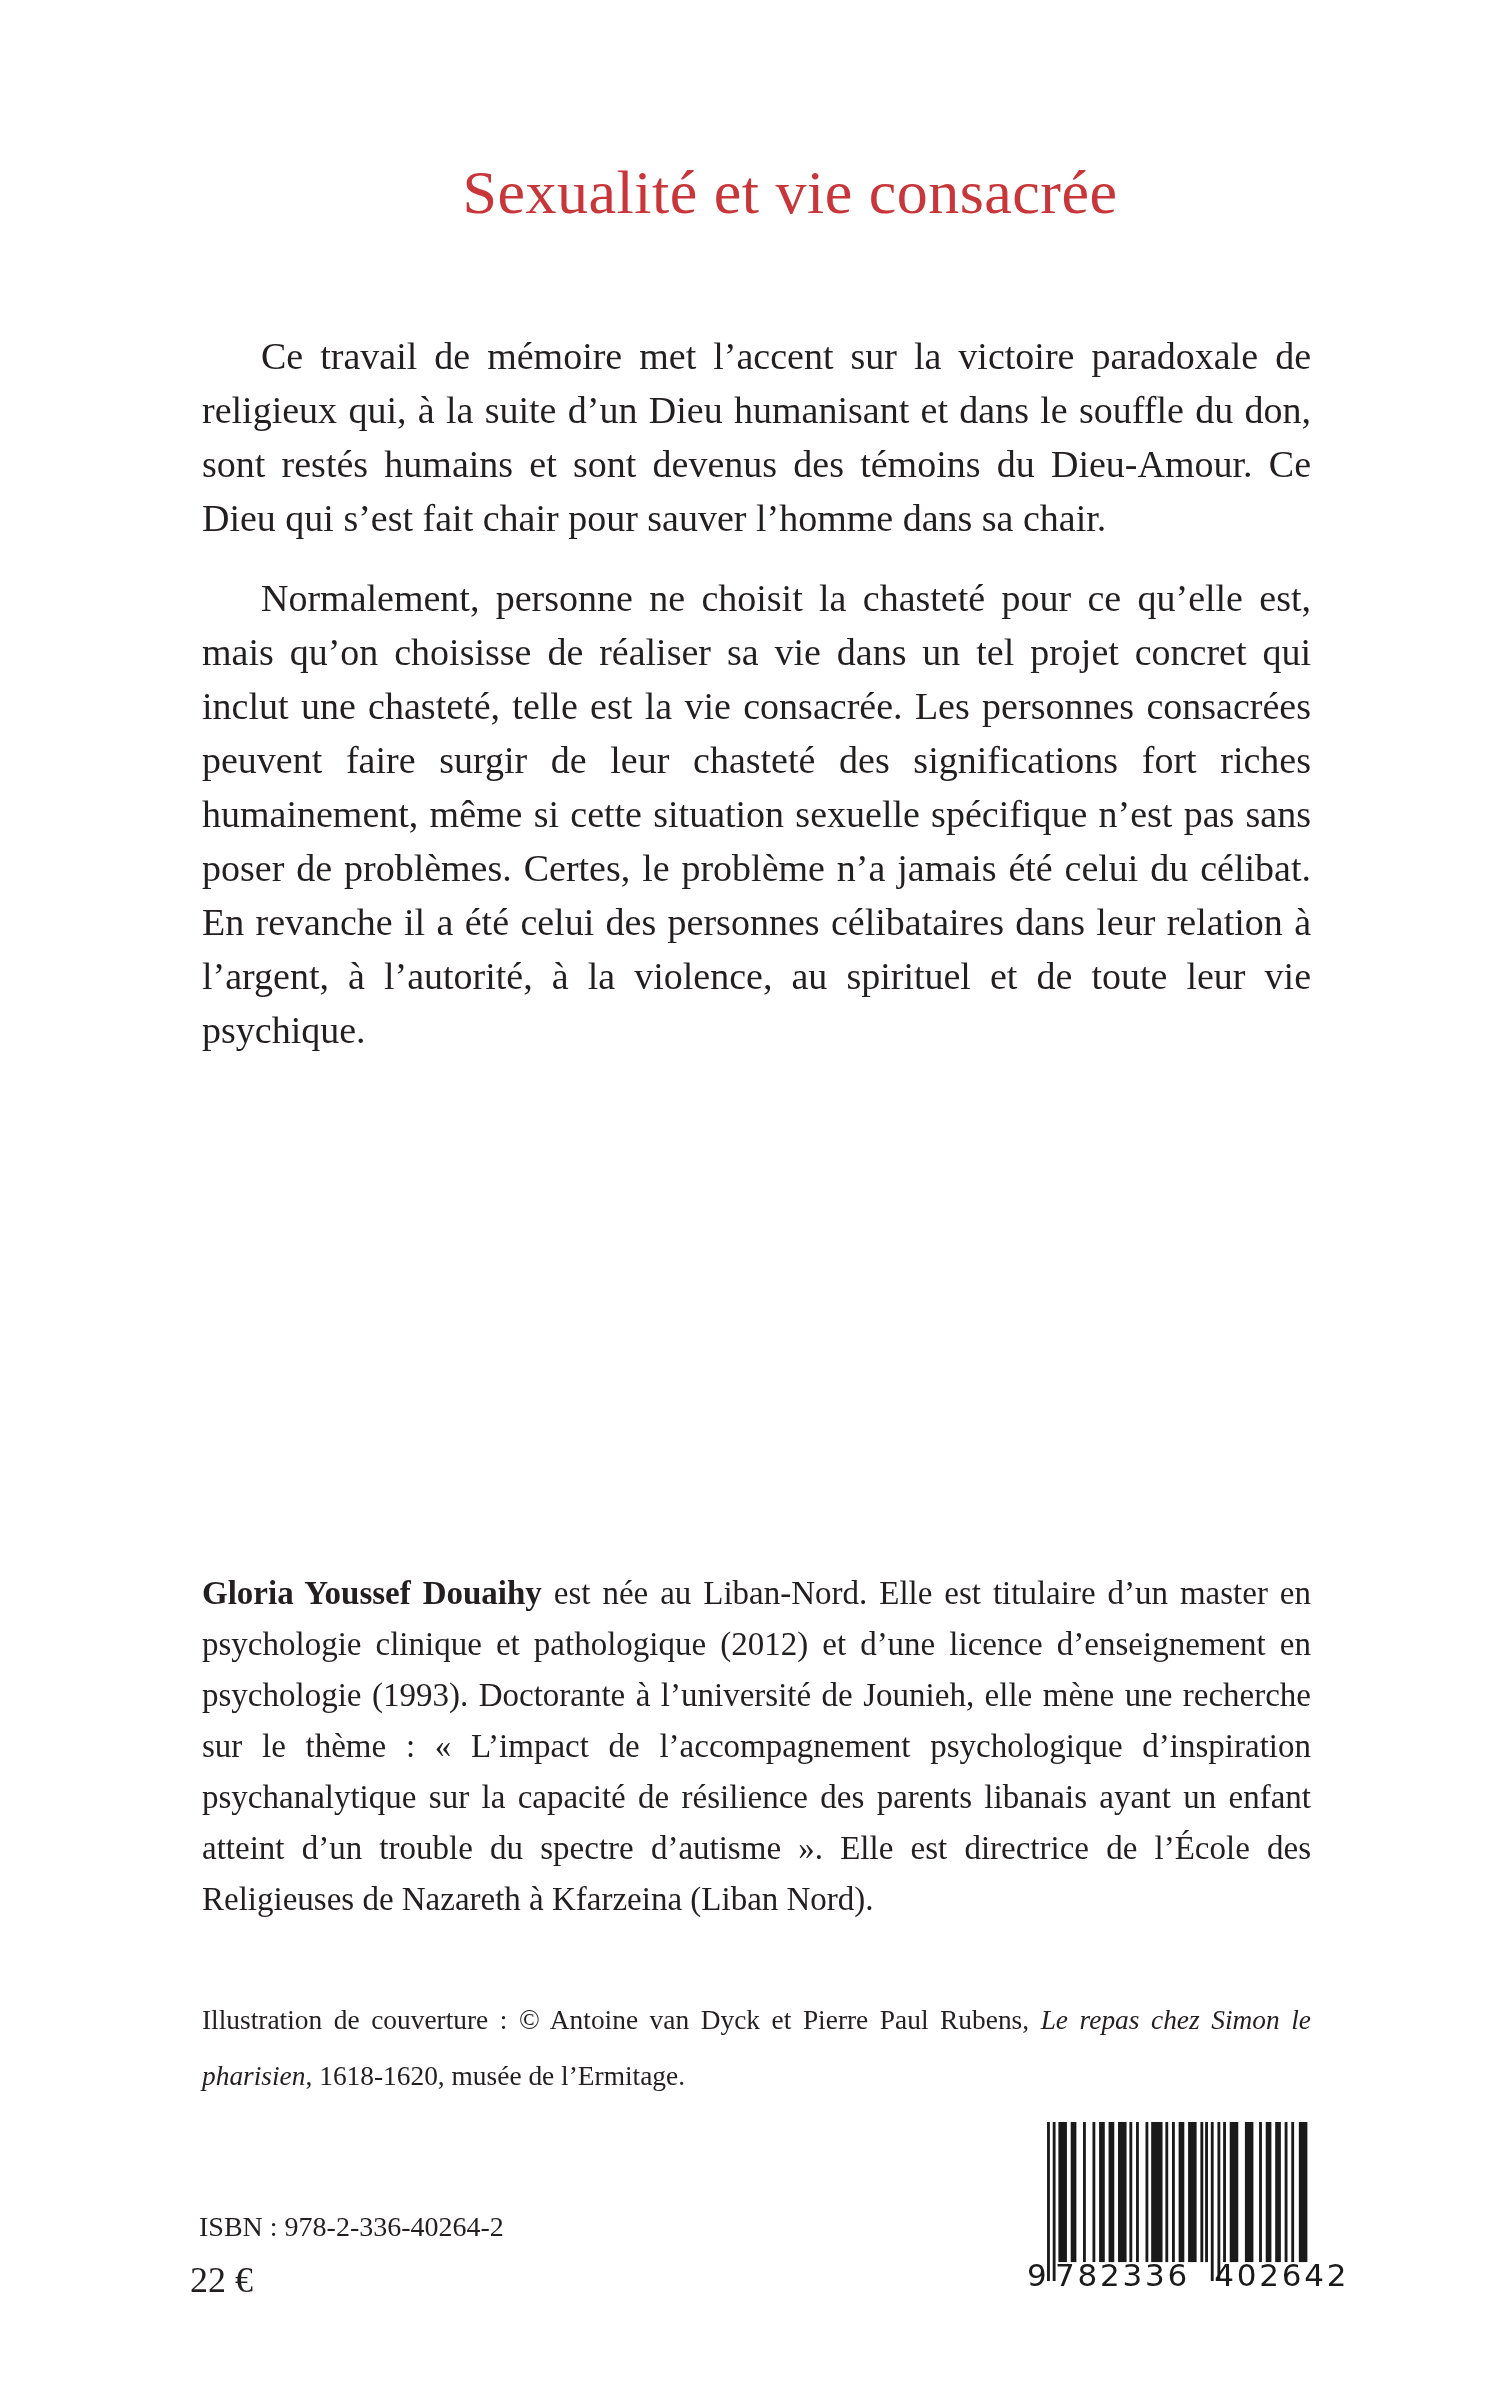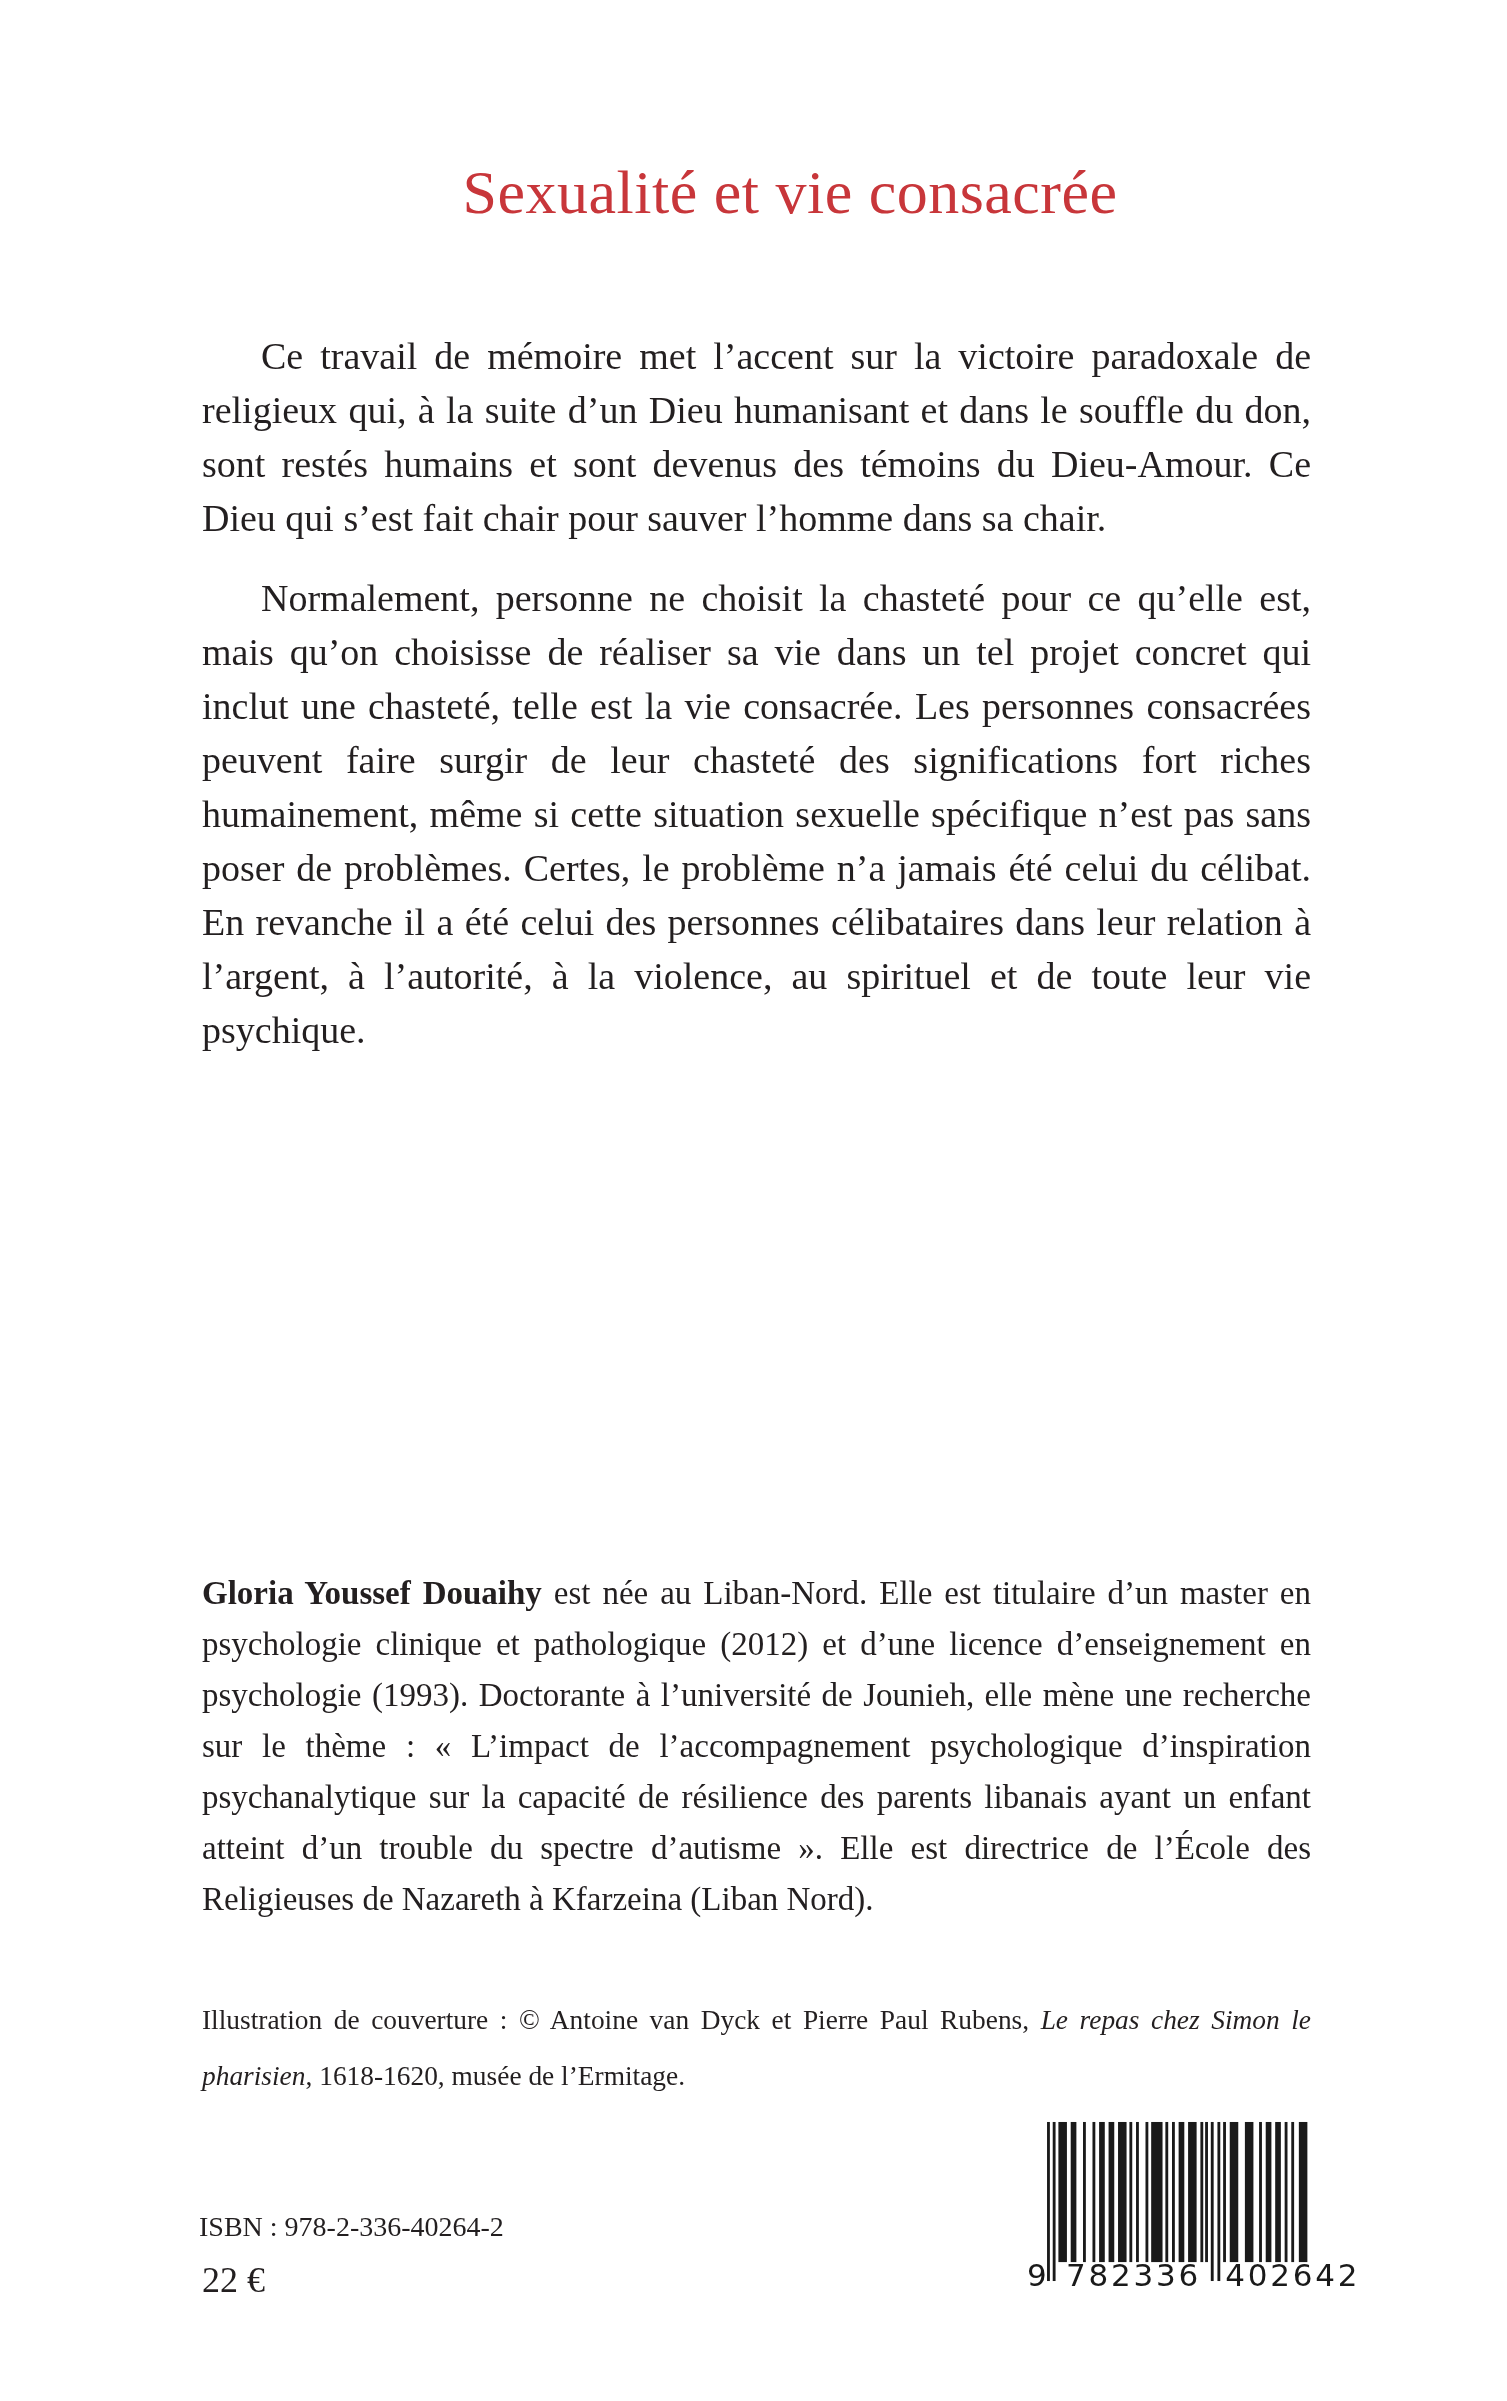--- a/index.html
+++ b/index.html
@@ -25,33 +25,33 @@
   .bio .author { font-weight: bold; }
   .credits {
     position: absolute; left: 202px; top: 1992px; width: 1109px;
     font-size: 27.4px; line-height: 56px; text-align: justify;
   }
   .credits i { font-style: italic; }
   .isbn {
     position: absolute; left: 199px; top: 2208px; font-size: 28px; line-height: 38px;
   }
   .price {
-    position: absolute; left: 202px; top: 2258px; font-size: 36px; line-height: 45px;
+    position: absolute; left: 190px; top: 2258px; font-size: 36px; line-height: 45px;
   }
   .barcode {
     position: absolute; left: 1030px; top: 2120px; width: 284px; height: 180px;
   }
   .barcode svg { display: block; }
   .barcode-digits {
     position: absolute; left: 1027px; top: 2256px; width: 284px;
     font-family: "DejaVu Sans", sans-serif; font-size: 31px; line-height: 38px;
     letter-spacing: 2.8px; color: #1a1a1a; white-space: nowrap;
   }
   .barcode-digits .lead { display: inline-block; width: 23px; }
-  .barcode-digits .left-group { display: inline-block; margin-left: 16px; }
+  .barcode-digits .left-group { display: inline-block; margin-left: 5px; }
   .barcode-digits .right-group { display: inline-block; margin-left: 24px; }
 </style>
 </head>
 <body>
 
 <h1 class="title">Sexualité et vie consacrée</h1>
 
 <div class="body-text">
   <p>Ce travail de mémoire met l’accent sur la victoire paradoxale de religieux qui, à la suite d’un Dieu humanisant et dans le souffle du don, sont restés humains et sont devenus des témoins du Dieu-Amour. Ce Dieu qui s’est fait chair pour sauver l’homme dans sa chair.</p>
   <p>Normalement, personne ne choisit la chasteté pour ce qu’elle est, mais qu’on choisisse de réaliser sa vie dans un tel projet concret qui inclut une chasteté, telle est la vie consacrée. Les personnes consacrées peuvent faire surgir de leur chasteté des significations fort riches humainement, même si cette situation sexuelle spécifique n’est pas sans poser de problèmes. Certes, le problème n’a jamais été celui du célibat. En revanche il a été celui des personnes célibataires dans leur relation à l’argent, à l’autorité, à la violence, au spirituel et de toute leur vie psychique.</p>

